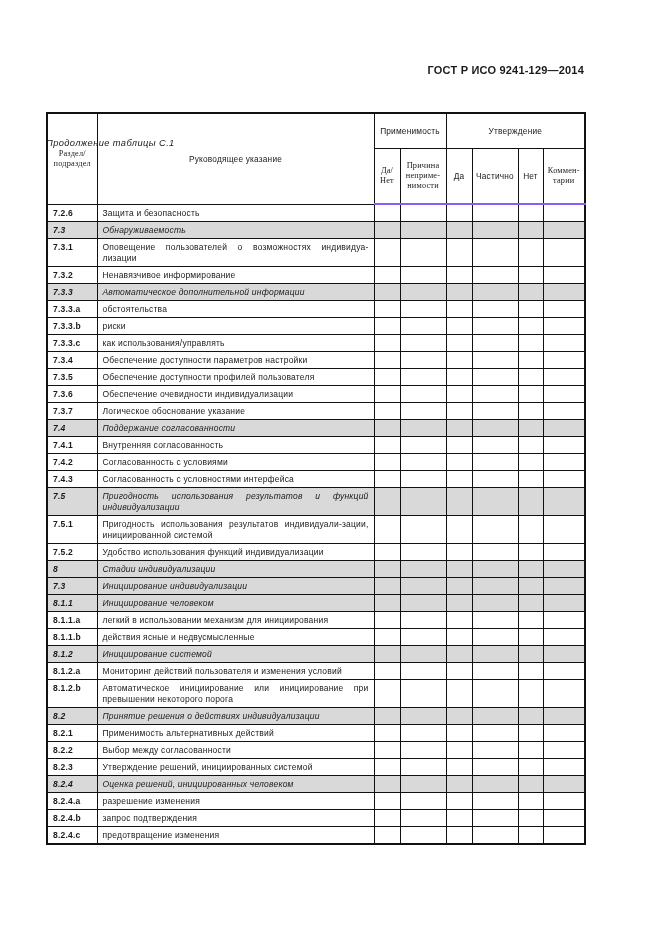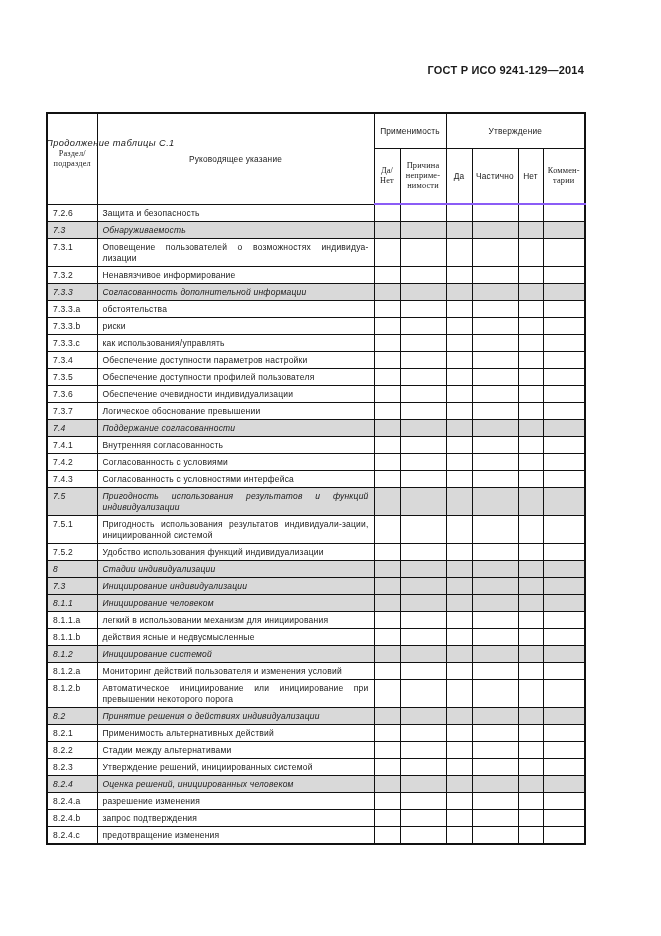--- a/index.html
+++ b/index.html
@@ -56,21 +56,21 @@
   }
   table.spec thead tr.sub-head th { border-bottom: 2px solid #8b5cf6; margin-top: 32px; }
   .pre { white-space: pre-line; font-family: Liberation Serif, serif; }
   table.spec td {
     font-size: 8.5px;
     line-height: 11px;
     vertical-align: top;
     padding: 3px 5px 2px 5px;
     letter-spacing: 0.2px;
   }
-  td.sec { padding-left: 6px; letter-spacing: 0.3px; white-space: nowrap; }
+  td.sec { padding-left: 6px; letter-spacing: 0.3px; white-space: nowrap; font-weight: bold; }
   td.guid { text-align: justify; }
   tr.section-row td {
     background: #d9d9d9;
     font-style: italic;
   }
   .page-num {
     position: absolute;
     left: 46px;
     top: 844px;
     width: 538px;
@@ -156,21 +156,21 @@
     <td class="guid">Ненавязчивое информирование</td>
     <td></td>
     <td></td>
     <td></td>
     <td></td>
     <td></td>
     <td></td>
   </tr>
         <tr class="section-row">
     <td class="sec">7.3.3</td>
-    <td class="guid">Согласованность дополнительной информации</td>
+    <td class="guid">Автоматическое дополнительной информации</td>
     <td></td>
     <td></td>
     <td></td>
     <td></td>
     <td></td>
     <td></td>
   </tr>
         <tr>
     <td class="sec">7.3.3.a</td>
     <td class="guid">обстоятельства</td>
@@ -226,21 +226,21 @@
     <td class="guid">Обеспечение очевидности индивидуализации</td>
     <td></td>
     <td></td>
     <td></td>
     <td></td>
     <td></td>
     <td></td>
   </tr>
         <tr>
     <td class="sec">7.3.7</td>
-    <td class="guid">Логическое обоснование превышении</td>
+    <td class="guid">Логическое обоснование указание</td>
     <td></td>
     <td></td>
     <td></td>
     <td></td>
     <td></td>
     <td></td>
   </tr>
         <tr class="section-row">
     <td class="sec">7.4</td>
     <td class="guid">Поддержание согласованности</td>
@@ -406,21 +406,21 @@
     <td class="guid">Применимость альтернативных действий</td>
     <td></td>
     <td></td>
     <td></td>
     <td></td>
     <td></td>
     <td></td>
   </tr>
         <tr>
     <td class="sec">8.2.2</td>
-    <td class="guid">Стадии между альтернативами</td>
+    <td class="guid">Выбор между согласованности</td>
     <td></td>
     <td></td>
     <td></td>
     <td></td>
     <td></td>
     <td></td>
   </tr>
         <tr>
     <td class="sec">8.2.3</td>
     <td class="guid">Утверждение решений, инициированных системой</td>

